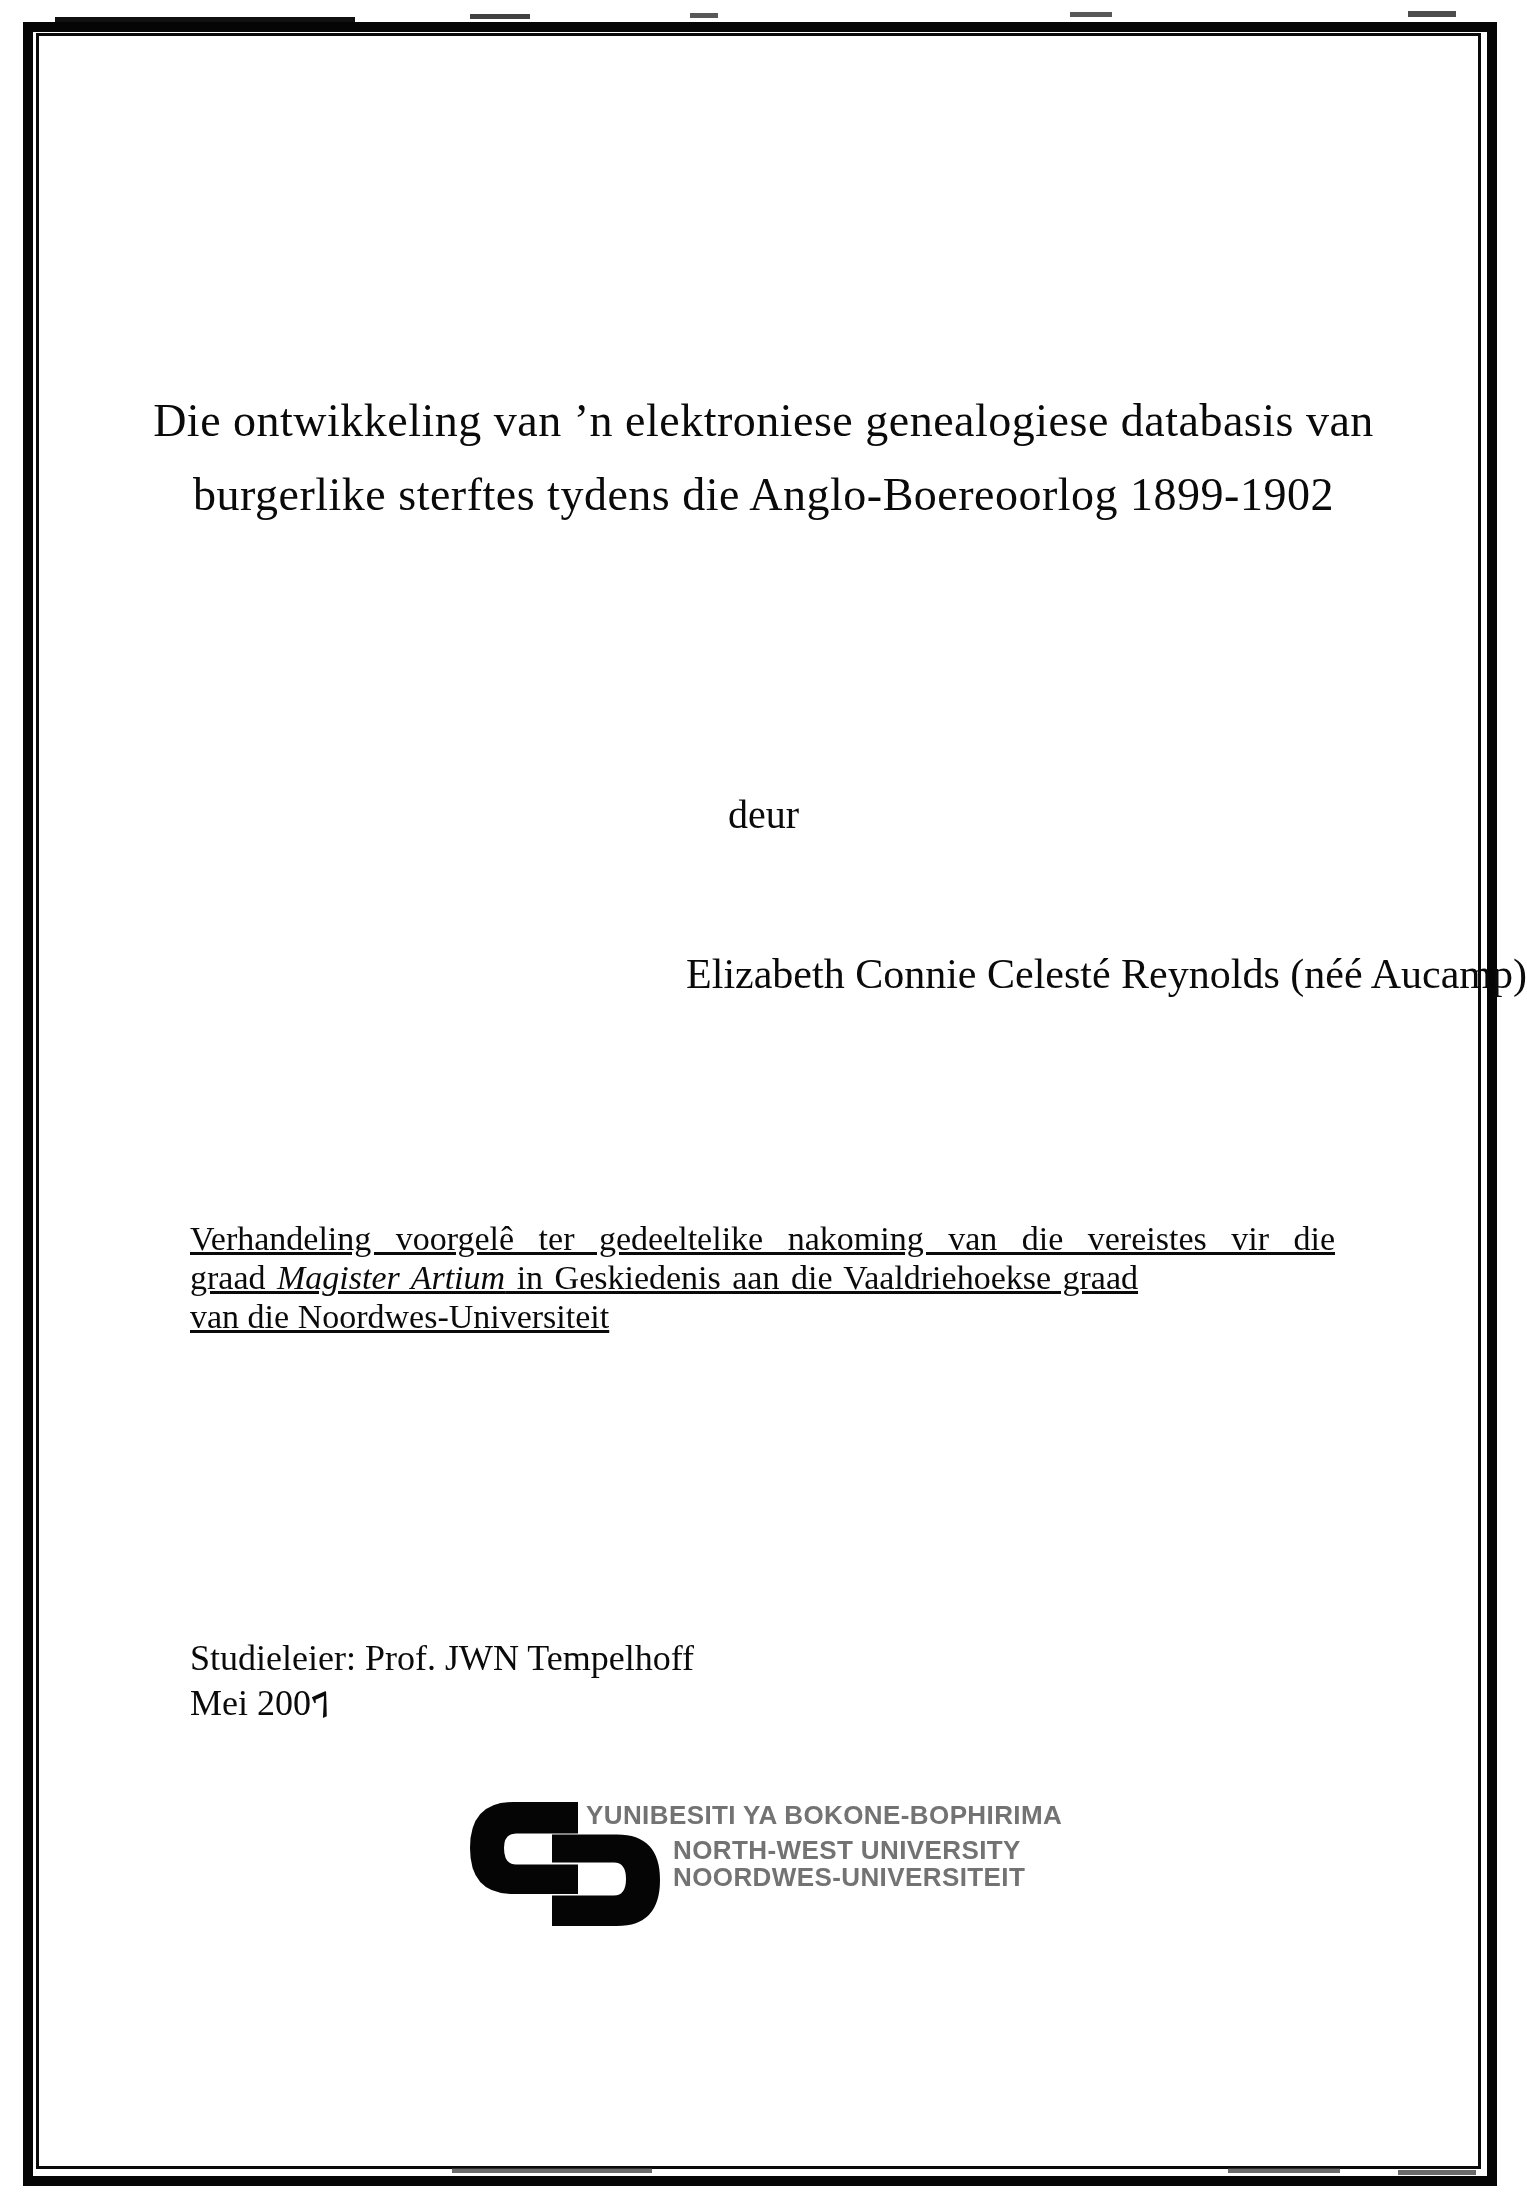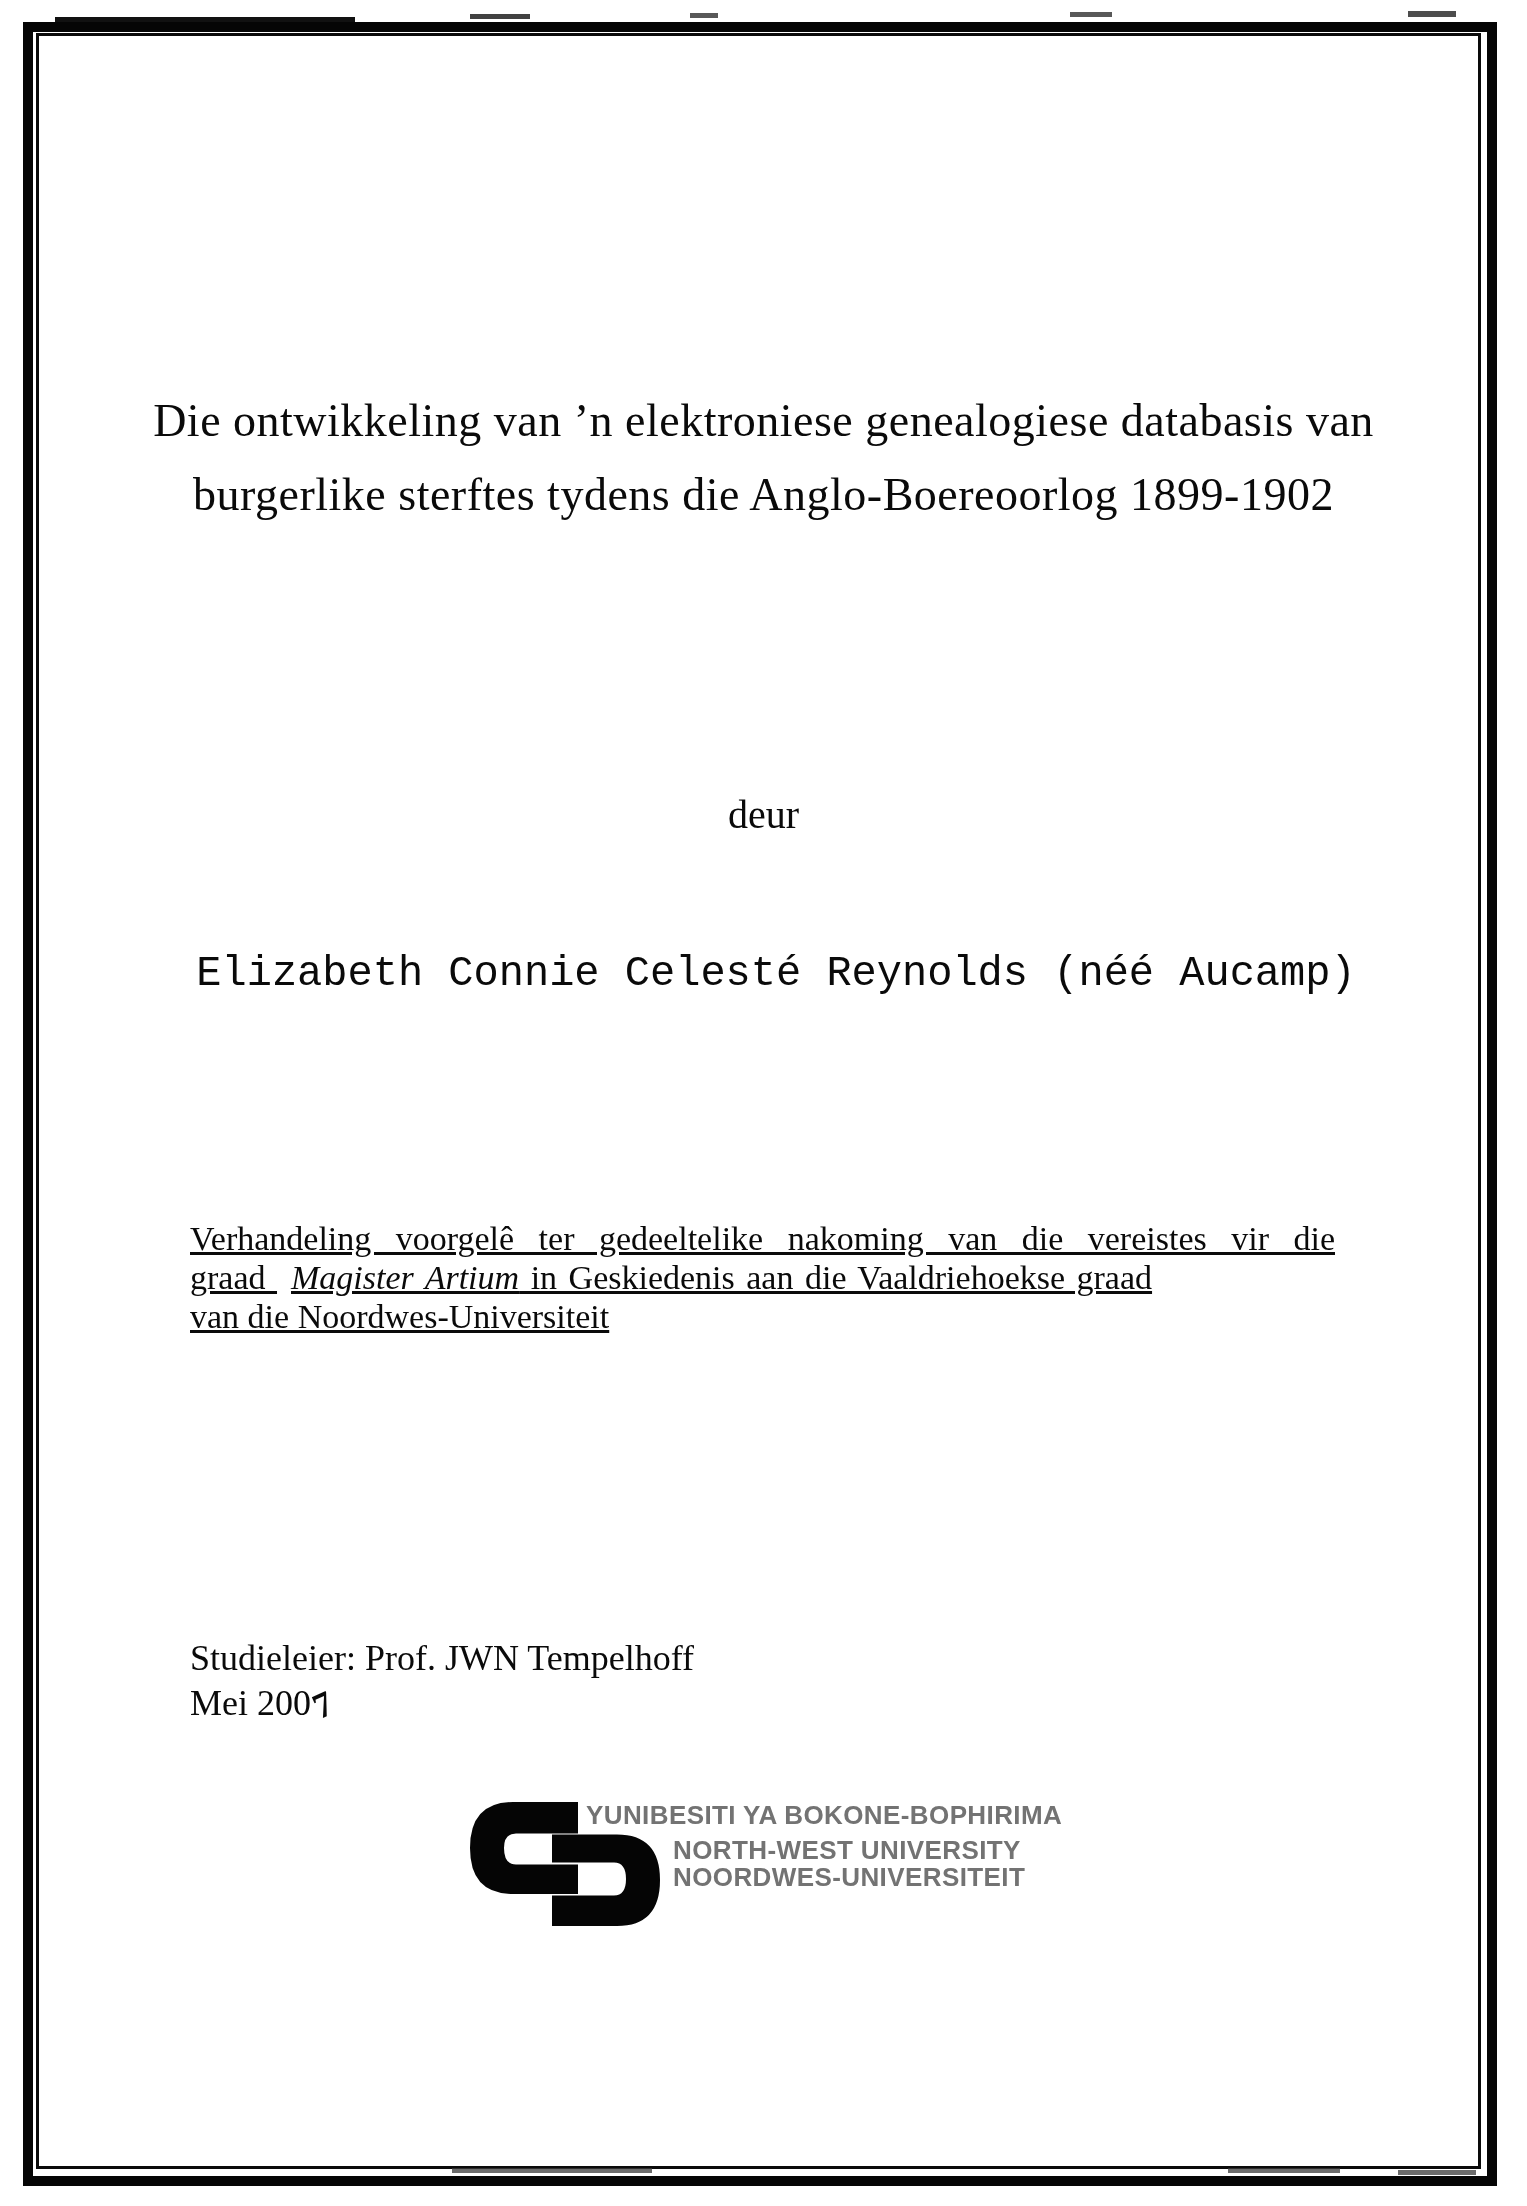--- a/index.html
+++ b/index.html
@@ -41,41 +41,40 @@
   }
   .byline {
     position: absolute;
     left: 0; right: 0; top: 793px;
     text-align: center;
     font-size: 40px;
     line-height: 44px;
   }
   .author-line {
     position: absolute;
-    left: 40px; right: 15px; top: 951px;
-    text-align: center;
+    left: 40px; right: 0; top: 951px;
+    text-align: right;
     font-size: 42px;
     line-height: 46px;
     white-space: nowrap;
-    font-family: Liberation Mono, monospace;
   }
   .statement {
     position: absolute;
     left: 190px; top: 1219px;
     width: 1145px;
     font-size: 34px;
     line-height: 39px;
     text-decoration: underline;
   }
   .statement .line-justify {
     text-align: justify;
     text-align-last: justify;
   }
   .statement .line-2 { word-spacing: 3px; }
-  .statement .italic { font-style: italic; margin-left: 14px; }
+  .statement .italic { font-style: italic; }
   .supervisor-block {
     position: absolute;
     left: 190px; top: 1636px;
     font-size: 36px;
     line-height: 45px;
   }
   .digit-skew {
     display: inline-block;
     transform: rotate(-24deg) translate(2px, 3px);
     font-weight: bold;

